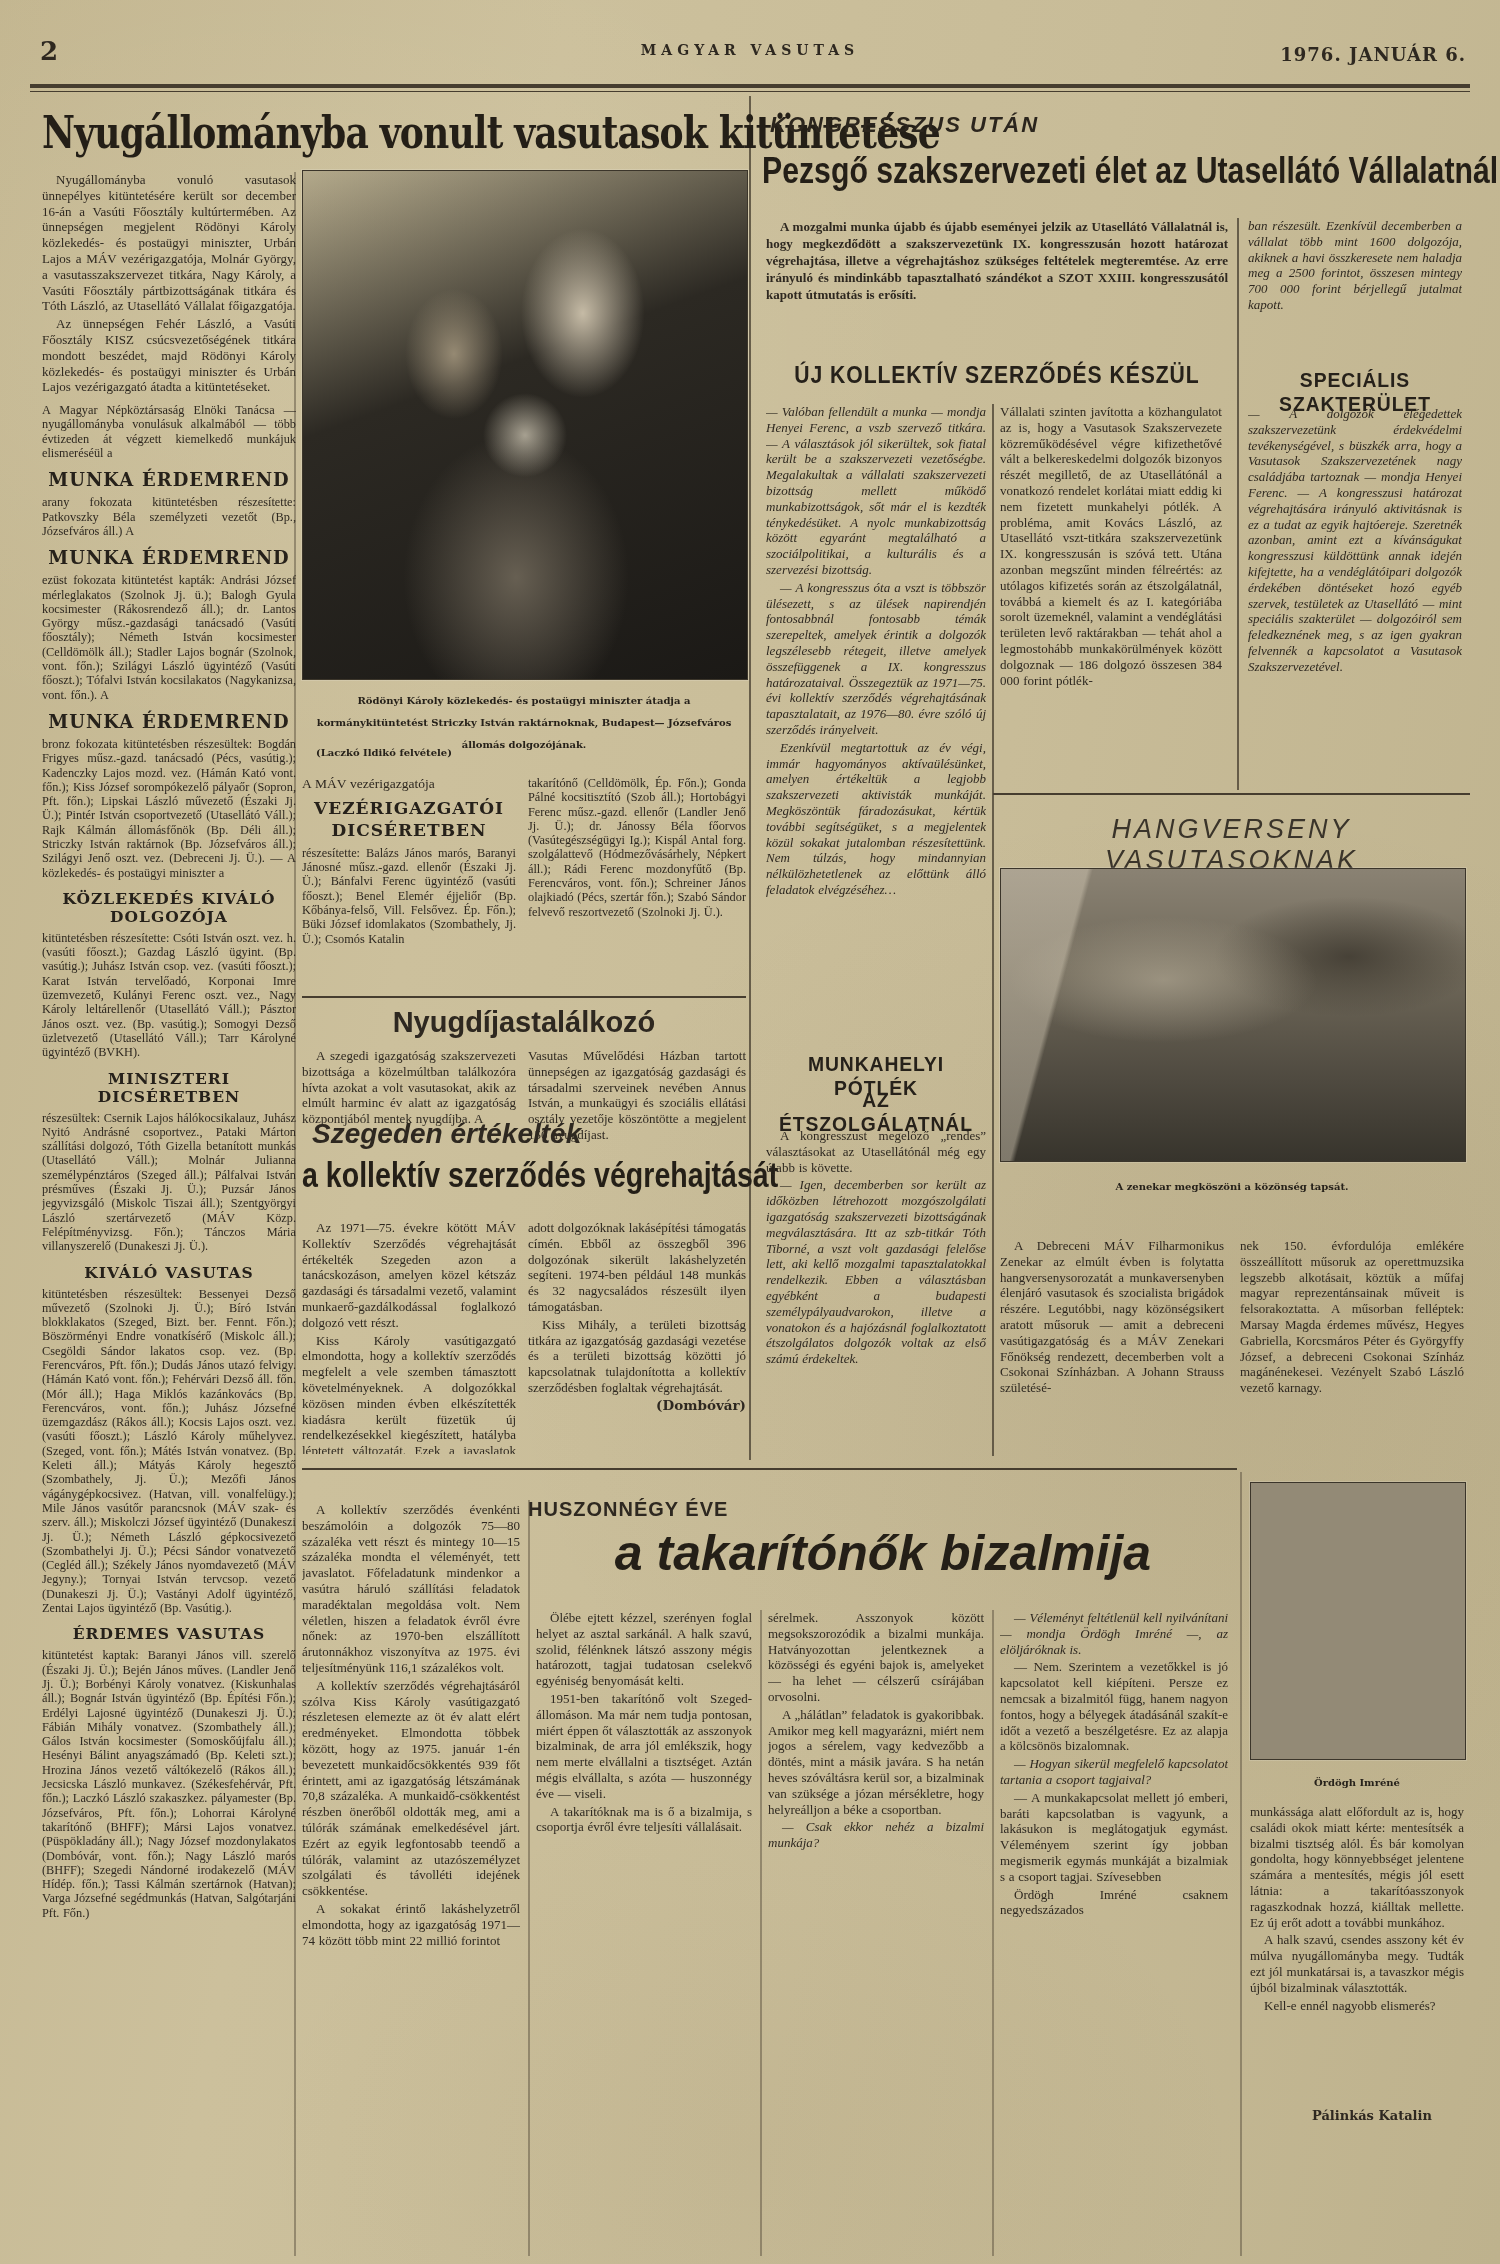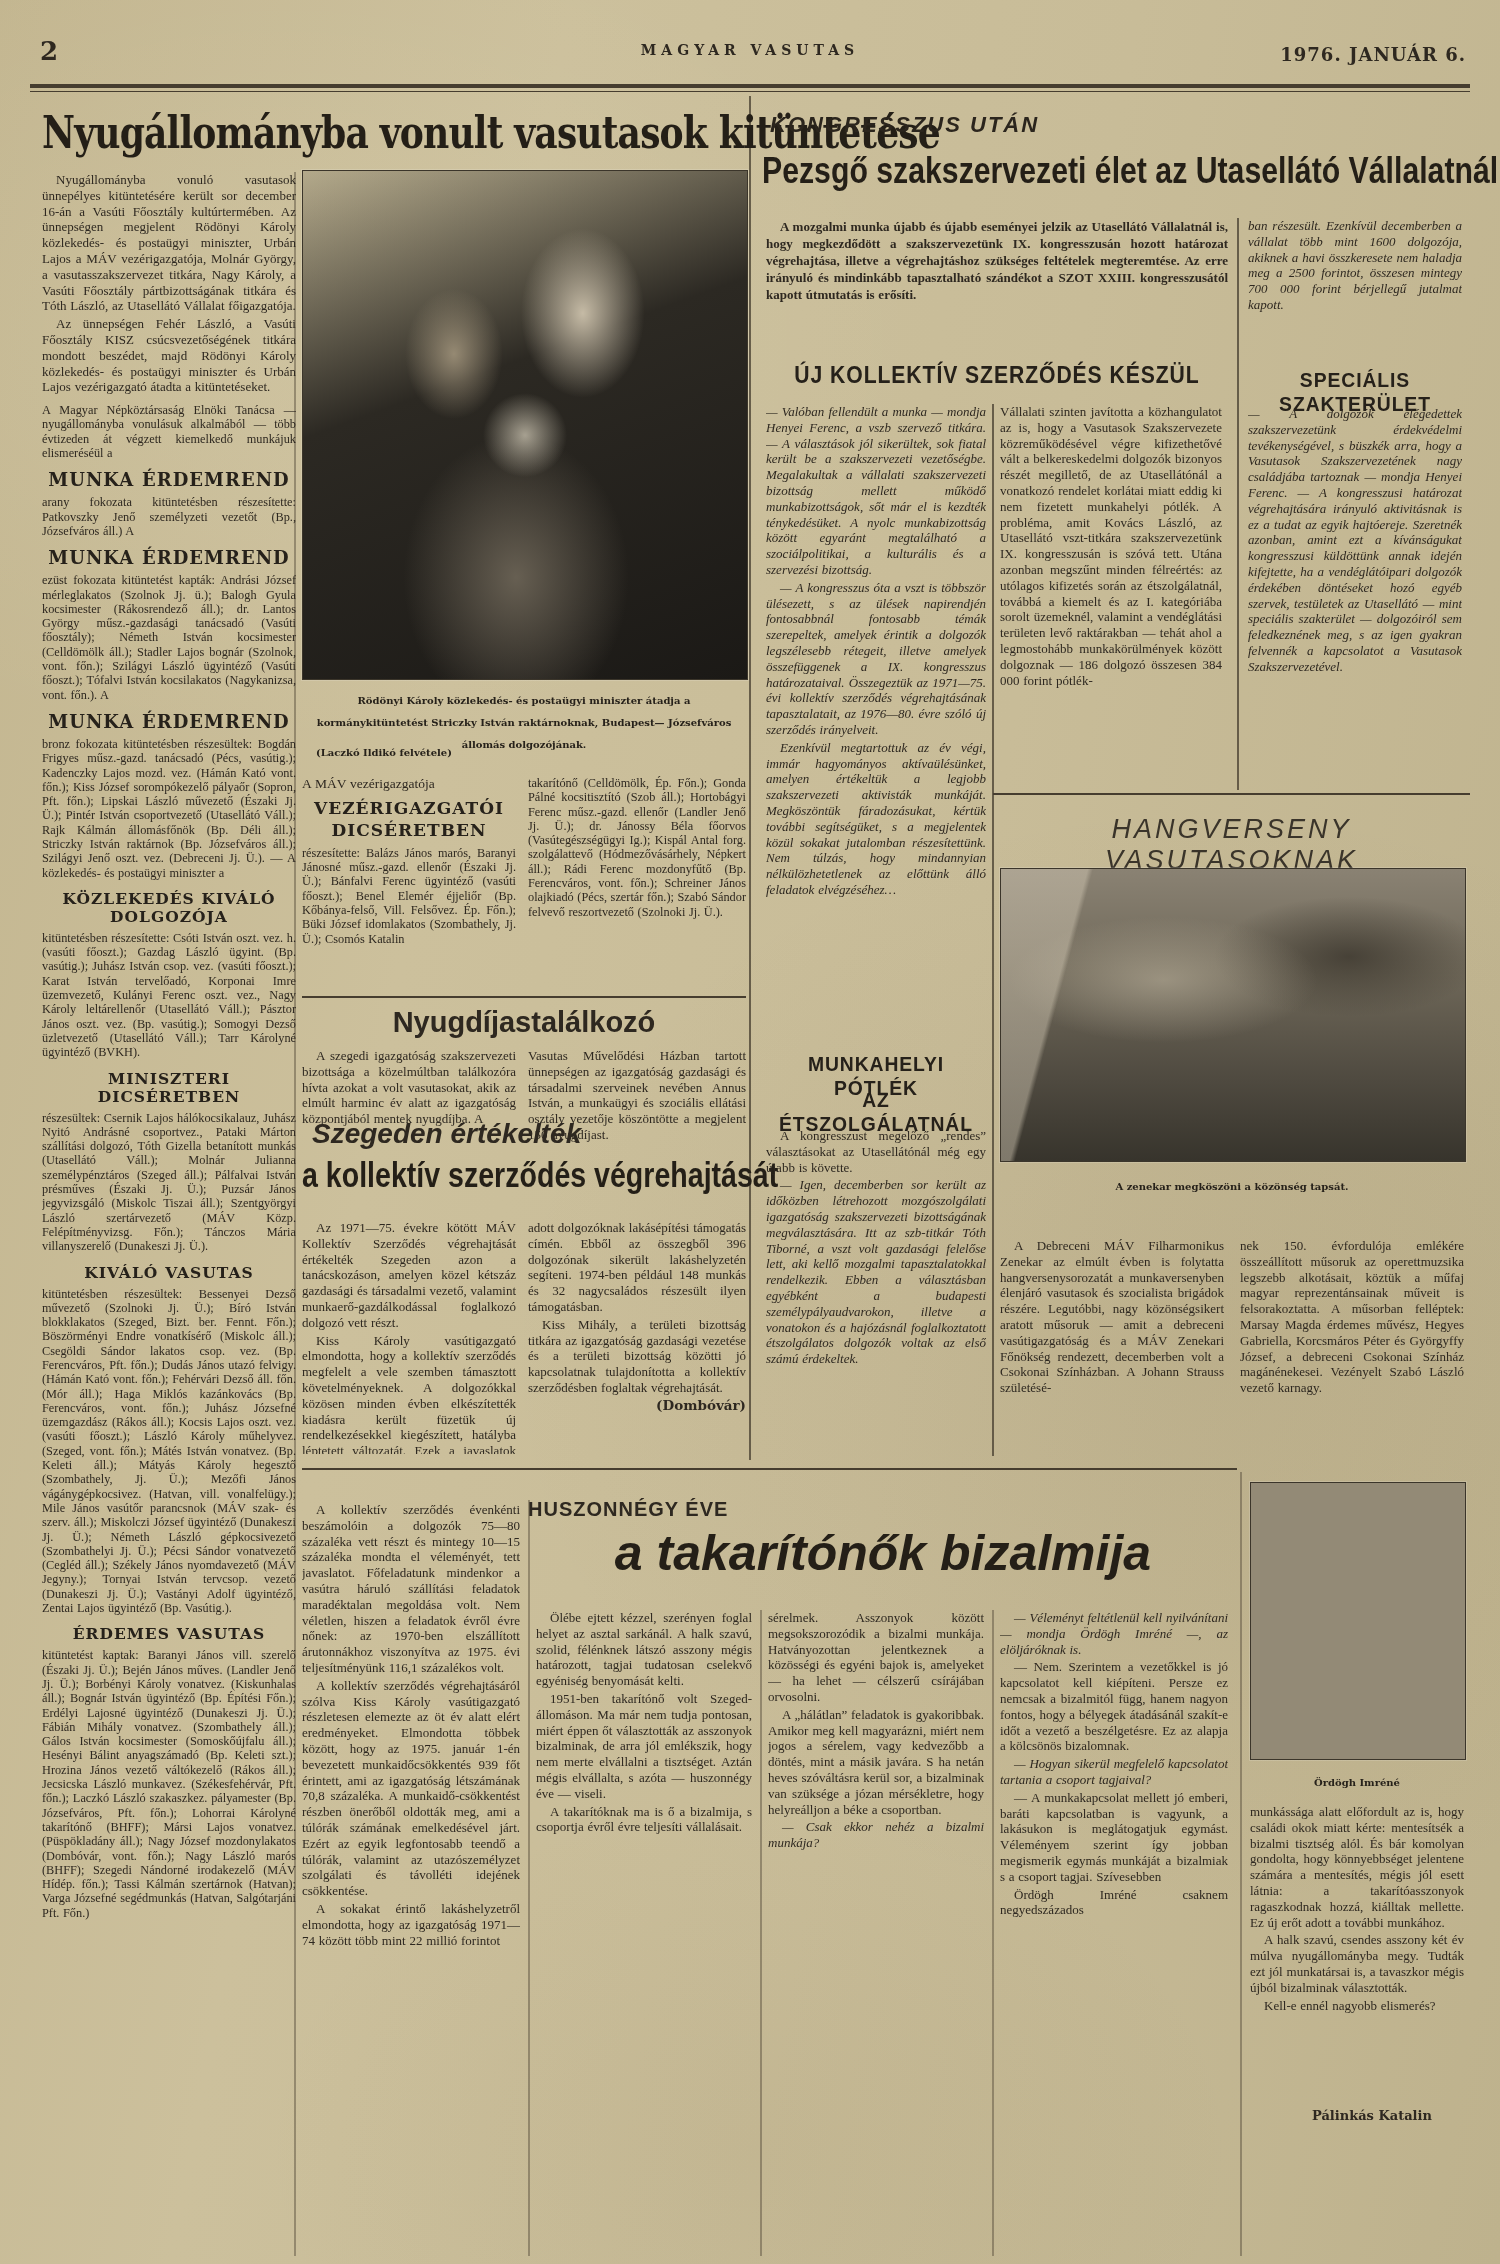--- a/index.html
+++ b/index.html
@@ -53,21 +53,21 @@
   <div class="abs vrule" style="left:992px;top:1610px;height:646px;opacity:.55;"></div>
   <div class="abs vrule" style="left:1240px;top:1472px;height:784px;opacity:.55;"></div>
 
   <div class="abs headline-main" style="left:42px;top:106px;">Nyugállományba vonult vasutasok kitüntetése</div>
 
   <div class="abs body" style="left:42px;top:172px;width:254px;height:2084px;">
     <p>Nyugállományba vonuló vasutasok ünnepélyes kitüntetésére került sor december 16-án a Vasúti Főosztály kultúrtermében. Az ünnepségen megjelent Rödönyi Károly közlekedés- és postaügyi miniszter, Urbán Lajos a MÁV vezérigazgatója, Molnár György, a vasutasszakszervezet titkára, Nagy Károly, a Vasúti Főosztály pártbizottságának titkára és Tóth László, az Utasellátó Vállalat főigazgatója.</p>
     <p>Az ünnepségen Fehér László, a Vasúti Főosztály KISZ csúcsvezetőségének titkára mondott beszédet, majd Rödönyi Károly közlekedés- és postaügyi miniszter és Urbán Lajos vezérigazgató átadta a kitüntetéseket.</p>
     <p class="list noind" style="margin-top:8px;">A Magyar Népköztársaság Elnöki Tanácsa — nyugállományba vonulásuk alkalmából — több évtizeden át végzett kiemelkedő munkájuk elismeréséül a</p>
     <h4 class="shead">MUNKA ÉRDEMREND</h4>
-    <p class="list noind">arany fokozata kitüntetésben részesítette: Patkovszky Jenő személyzeti vezetőt (Bp., Józsefváros áll.) A</p>
+    <p class="list noind">arany fokozata kitüntetésben részesítette: Patkovszky Béla személyzeti vezetőt (Bp., Józsefváros áll.) A</p>
     <h4 class="shead">MUNKA ÉRDEMREND</h4>
     <p class="list noind">ezüst fokozata kitüntetést kapták: Andrási József mérleglakatos (Szolnok Jj. ü.); Balogh Gyula kocsimester (Rákosrendező áll.); dr. Lantos György műsz.-gazdasági tanácsadó (Vasúti főosztály); Németh István kocsimester (Celldömölk áll.); Stadler Lajos bognár (Szolnok, vont. főn.); Szilágyi László ügyintéző (Vasúti főoszt.); Tófalvi István kocsilakatos (Nagykanizsa, vont. főn.). A</p>
     <h4 class="shead">MUNKA ÉRDEMREND</h4>
     <p class="list noind">bronz fokozata kitüntetésben részesültek: Bogdán Frigyes műsz.-gazd. tanácsadó (Pécs, vasútig.); Kadenczky Lajos mozd. vez. (Hámán Kató vont. főn.); Kiss József sorompókezelő pályaőr (Sopron, Pft. főn.); Lipskai László művezető (Északi Jj. Ü.); Pintér István csoportvezető (Utasellátó Váll.); Rajk Kálmán állomásfőnök (Bp. Déli áll.); Striczky István raktárnok (Bp. Józsefváros áll.); Szilágyi Jenő oszt. vez. (Debreceni Jj. Ü.). — A közlekedés- és postaügyi miniszter a</p>
     <h4 class="shead" style="font-size:15.5px;line-height:18px;">KÖZLEKEDÉS KIVÁLÓ DOLGOZÓJA</h4>
     <p class="list noind">kitüntetésben részesítette: Csóti István oszt. vez. h. (vasúti főoszt.); Gazdag László ügyint. (Bp. vasútig.); Juhász István csop. vez. (vasúti főoszt.); Karat István tervelőadó, Korponai Imre üzemvezető, Kulányi Ferenc oszt. vez., Nagy Károly leltárellenőr (Utasellátó Váll.); Pásztor János oszt. vez. (Bp. vasútig.); Somogyi Dezső üzletvezető (Utasellátó Váll.); Tarr Károlyné ügyintéző (BVKH).</p>
     <h4 class="shead" style="font-size:15.5px;line-height:18px;">MINISZTERI DICSÉRETBEN</h4>
     <p class="list noind">részesültek: Csernik Lajos hálókocsikalauz, Juhász Nyitó Andrásné csoportvez., Pataki Márton szállítási dolgozó, Tóth Gizella betanított munkás (Utasellátó Váll.); Molnár Julianna személypénztáros (Szeged áll.); Pálfalvai István présműves (Északi Jj. Ü.); Puzsár János jegyvizsgáló (Miskolc Tiszai áll.); Szentgyörgyi László szertárvezető (MÁV Közp. Felépítményvizsg. Főn.); Tánczos Mária villanyszerelő (Dunakeszi Jj. Ü.).</p>
     <h4 class="shead" style="font-size:15.5px;line-height:18px;">KIVÁLÓ VASUTAS</h4>
     <p class="list noind">kitüntetésben részesültek: Bessenyei Dezső művezető (Szolnoki Jj. Ü.); Bíró István blokklakatos (Szeged, Bizt. ber. Fennt. Főn.); Böszörményi Endre vonatkísérő (Miskolc áll.); Csegöldi Sándor lakatos csop. vez. (Bp. Ferencváros, Pft. főn.); Dudás János utazó felvigy. (Hámán Kató vont. főn.); Fehérvári Dezső áll. főn. (Mór áll.); Haga Miklós kazánkovács (Bp. Ferencváros, vont. főn.); Juhász Józsefné üzemgazdász (Rákos áll.); Kocsis Lajos oszt. vez. (vasúti főoszt.); László Károly műhelyvez. (Szeged, vont. főn.); Mátés István vonatvez. (Bp. Keleti áll.); Mátyás Károly hegesztő (Szombathely, Jj. Ü.); Mezőfi János vágánygépkocsivez. (Hatvan, vill. vonalfelügy.); Mile János vasútőr parancsnok (MÁV szak- és szerv. áll.); Miskolczi József ügyintéző (Dunakeszi Jj. Ü.); Németh László gépkocsivezető (Szombathelyi Jj. Ü.); Pécsi Sándor vonatvezető (Cegléd áll.); Székely János nyomdavezető (MÁV Jegyny.); Tornyai István tervcsop. vezető (Dunakeszi Jj. Ü.); Vastányi Adolf ügyintéző, Zentai Lajos ügyintéző (Bp. Vasútig.).</p>

